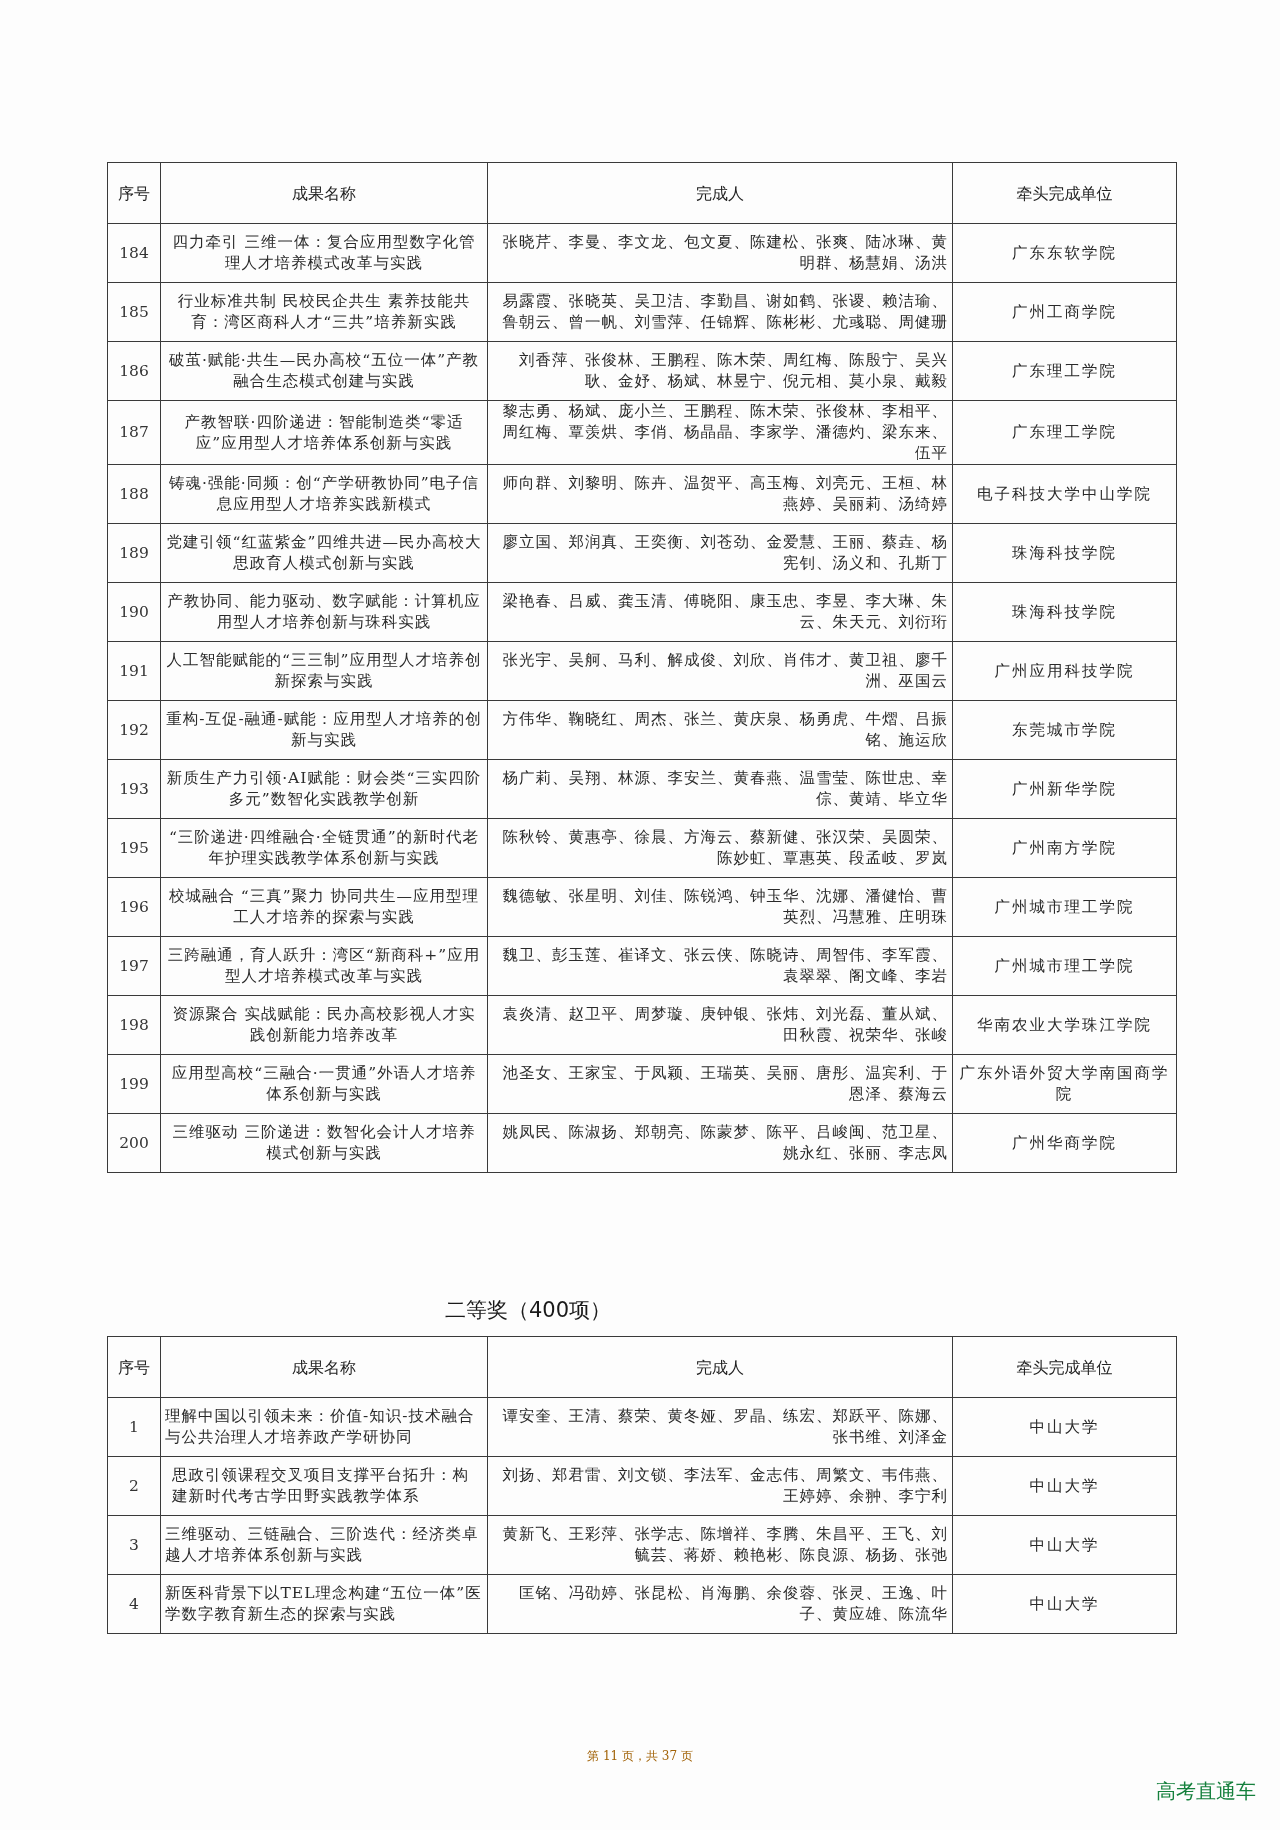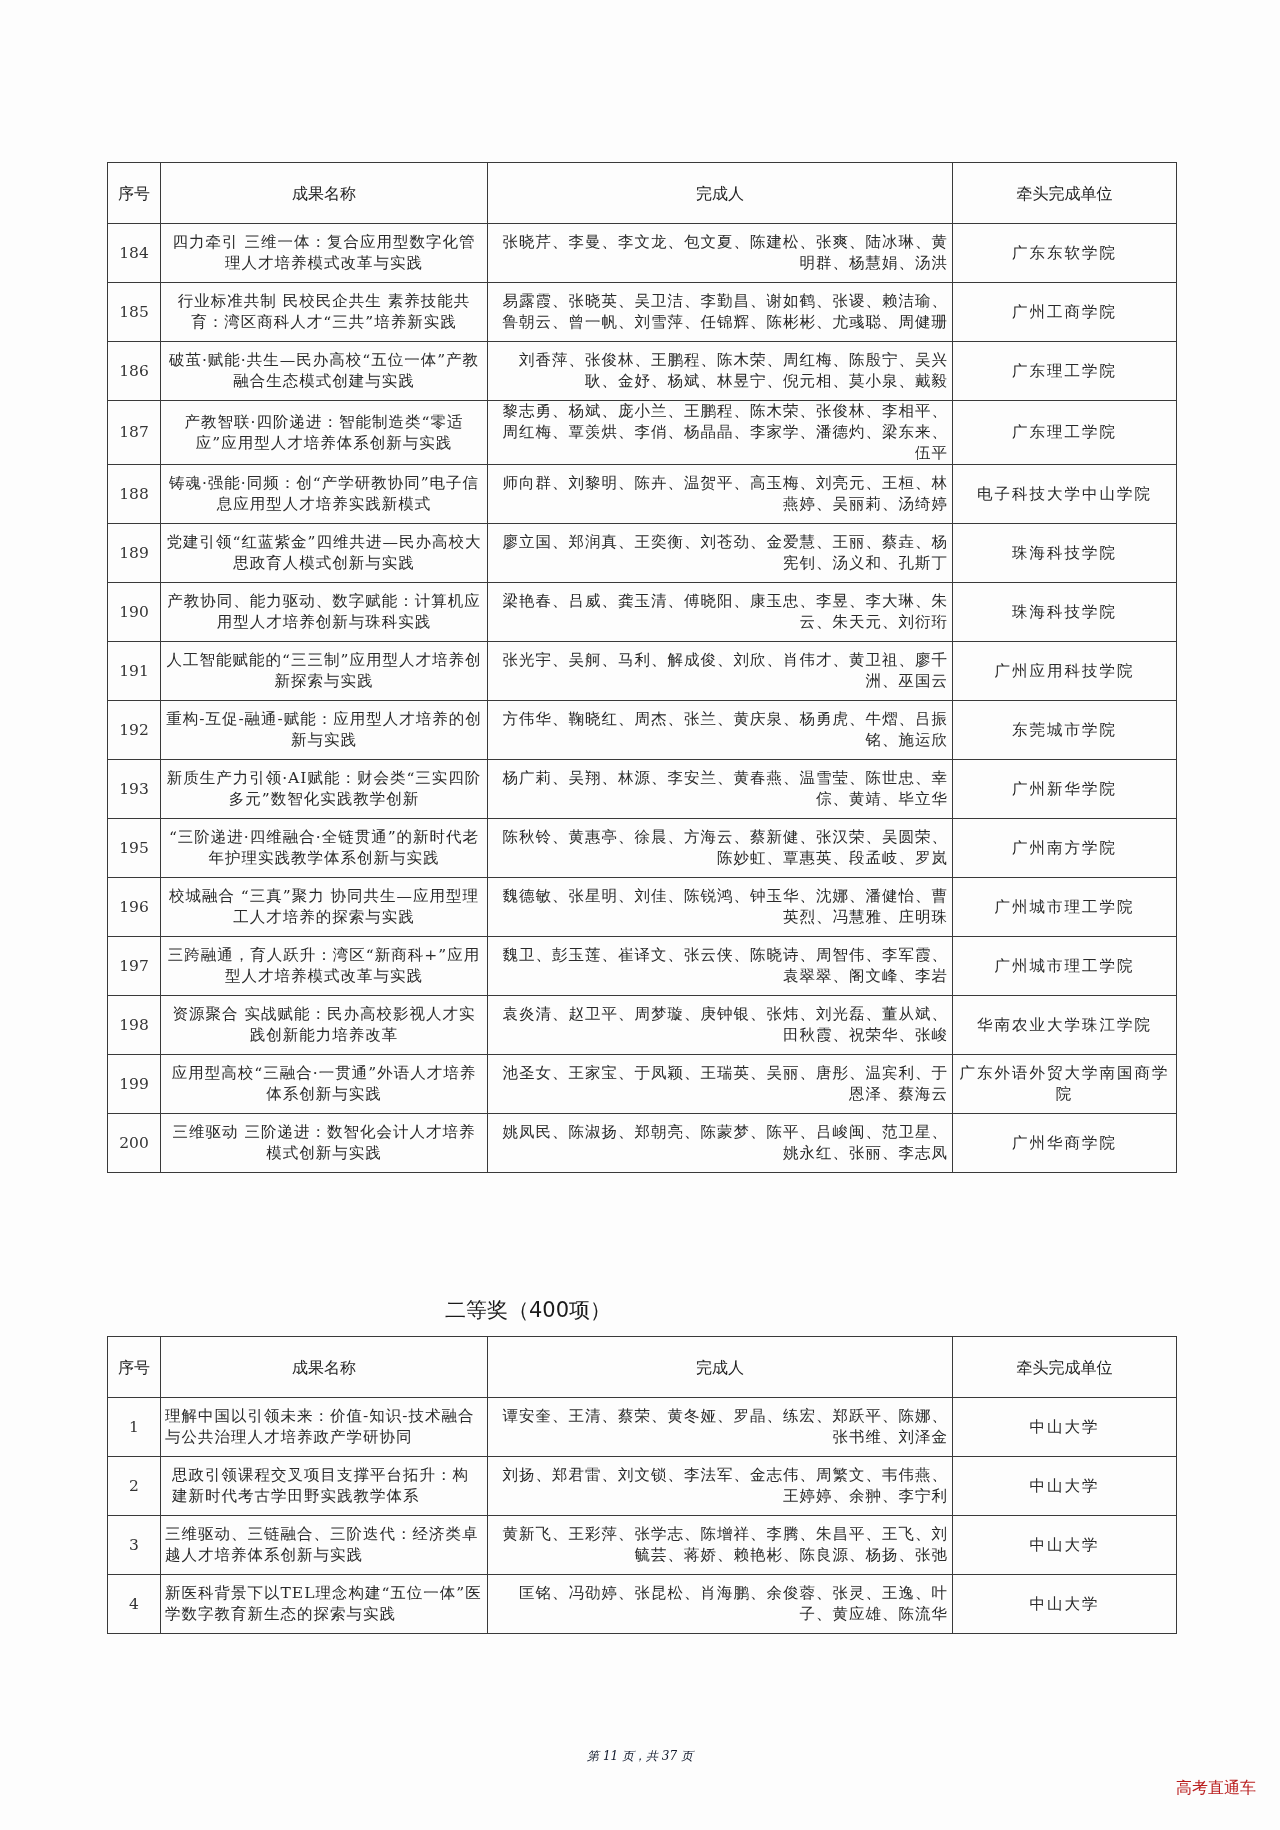--- a/index.html
+++ b/index.html
@@ -30,26 +30,26 @@
   td.c-title, td.c-people { letter-spacing: 1px; }
   #t1 { top: 162px; }
   #t2 { top: 1336px; }
   .section-title {
     position: absolute; left: 0; width: 1056px; top: 1296px; text-align: center;
     font-family: "DejaVu Sans", "Liberation Sans", sans-serif;
     font-size: 21px; color: #1a1a1a;
   }
   .footer {
     position: absolute; left: 0; width: 1280px; top: 1748px; text-align: center;
-    font-size: 12px; color: #0f172a; font-style: italic;
+    font-size: 12px; color: #a16207;
   }
   .watermark {
     position: absolute; right: 24px; top: 1778px;
     font-family: "DejaVu Sans", "Liberation Sans", sans-serif;
-    font-size: 16px; color: #b91c1c;
+    font-size: 20px; color: #15803d;
   }
 </style>
 </head>
 <body>
 
 <div class="page">
 
   <table class="awards" id="t1">
     <thead>
       <tr>

